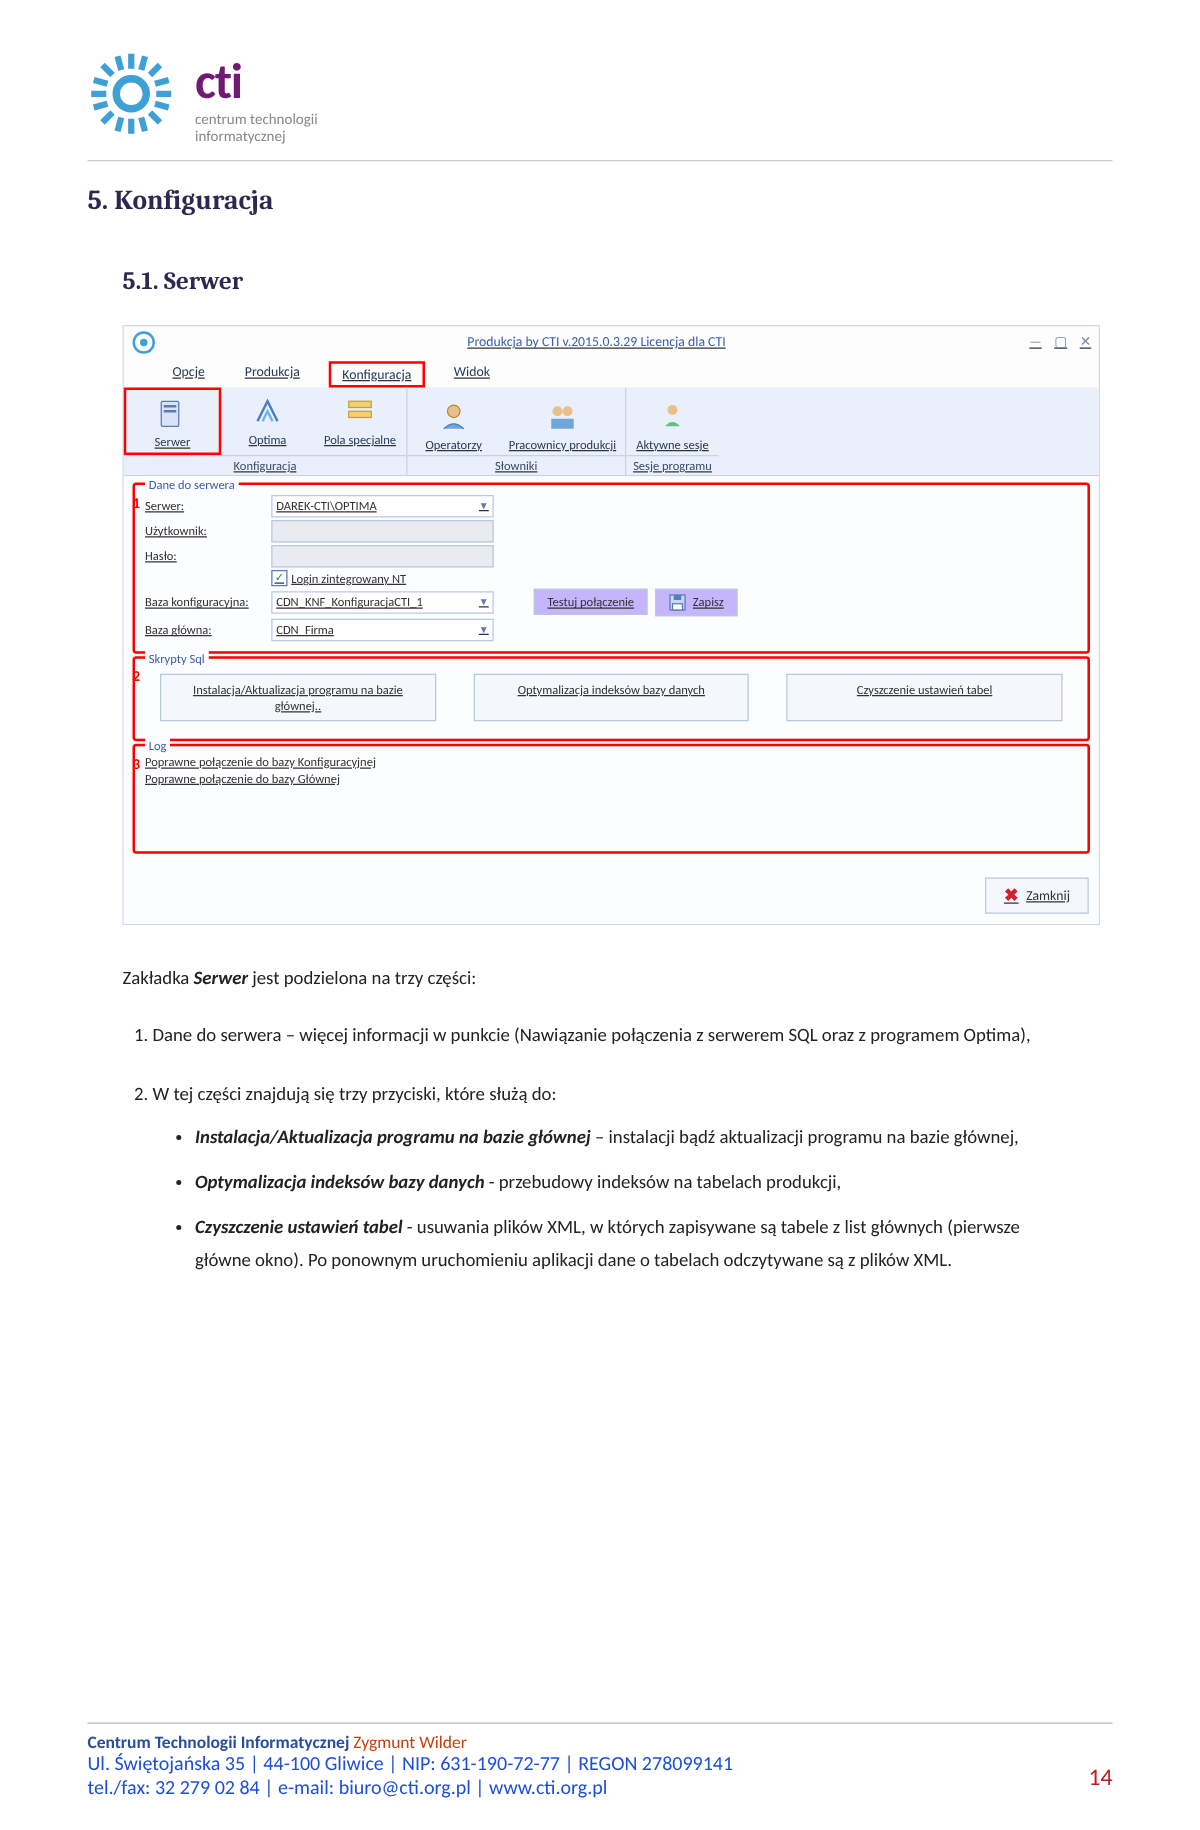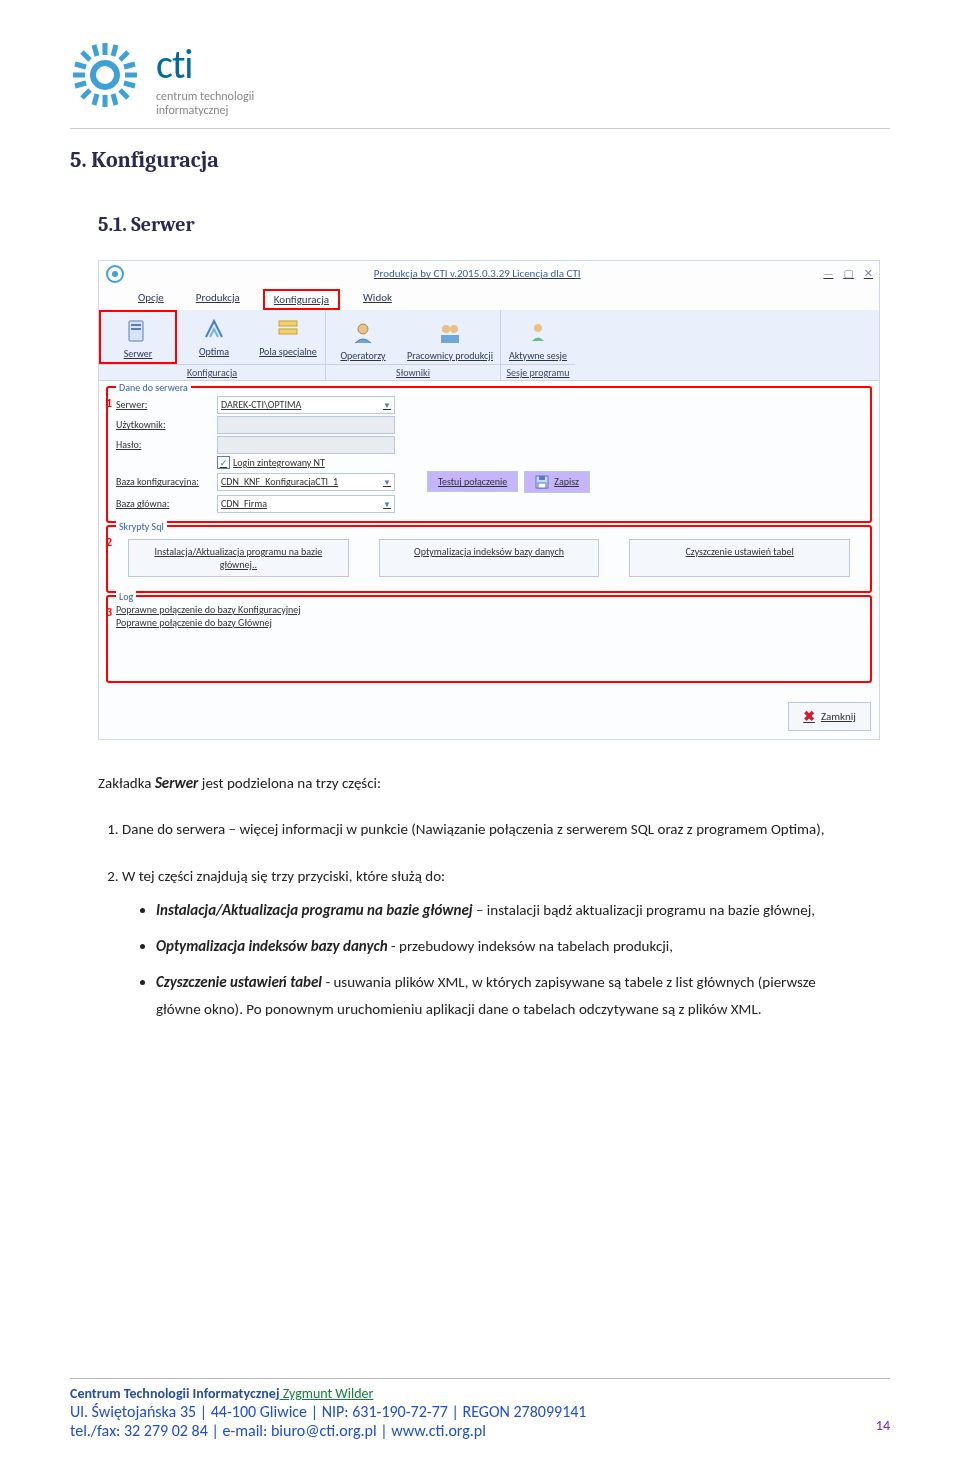--- a/index.html
+++ b/index.html
@@ -1,19 +1,19 @@
 <!DOCTYPE html>
 <html><head>
 <meta charset="utf-8">
 <style>
 body { margin:0; font-family:Calibri, Arial, sans-serif; background:#fff; color:#222; width:960px; }
 .page { padding:40px 70px 40px 70px; position:relative; min-height:1464px; box-sizing:border-box; }
 .logo-row { display:flex; align-items:flex-start; gap:16px; }
 .logo-sun { width:70px; height:70px; }
-.logo-cti { font-size:40px; font-weight:400; letter-spacing:-1px; color:#0369a1; }
+.logo-cti { font-size:40px; font-weight:700; letter-spacing:-1px; color:#701a75; }
 .logo-sub { font-size:12px; color:#888; line-height:1.2; }
 .hr1 { border:0; border-top:1px solid #ccc; margin:10px 0 18px 0; }
 h2 { font-family:Cambria, serif; font-size:22px; color:#2a2a50; margin:0 0 40px 0; }
 h3 { font-family:Cambria, serif; font-size:20px; color:#2a2a50; margin:0 0 24px 0; }
 .screenshot { border:1px solid #cfd8e8; background:#fdfdfe; width:780px; margin:0 0 30px 28px; font-size:10px; color:#333;text-decoration:underline; }
 .ss-titlebar { display:flex; align-items:center; padding:3px 6px; }
 .ss-title-icon { width:20px; height:20px; margin-right:6px; }
 .ss-title { flex:1; text-align:center; color:#3a5fa8; font-size:11px; }
 .ss-winbtns { display:flex; gap:10px; color:#7a8aa8; font-size:11px; }
 .ss-menubar { padding:2px 30px 0 30px; display:flex; gap:14px; font-size:11px; color:#2a3a5a; }
@@ -48,23 +48,23 @@
 .close-btn { background:#f4f7fc; border:1px solid #b8c7e2; padding:5px 14px; display:flex; align-items:center; gap:6px; font-size:11px; }
 .close-x { color:#c23; font-weight:bold; font-size:14px; }
 .body-text { font-size:15px; line-height:1.85; margin:18px 28px 0 28px; }
 ol.body-text { padding-left:24px; }
 ol.body-text > li { margin-bottom:20px; }
 ul.inner { list-style:disc; padding-left:34px; margin:6px 0 0 0; }
 ul.inner li { margin-bottom:8px; }
 .footer { position:absolute; bottom:24px; left:70px; right:70px; }
 .footer-hr { border:0; border-top:1px solid #bbb; margin:0 0 6px 0; }
 .footer-name { color:#2a4f9a; font-weight:600; font-size:14px; }
-.footer-name .light { color:#15803d; font-weight:400;text-decoration:underline; }
+.footer-name .light { color:#c2410c; font-weight:400; }
 .footer-line { font-size:16px; color:#1d4ed8; }
-.pagenum { position:absolute; right:0; bottom:6px; font-size:14px; color:#6d28d9; }
+.pagenum { position:absolute; right:0; bottom:6px; font-size:19px; color:#b91c1c; }
 </style>
 </head>
 <body>
 
 <div class="page">
 
   <div class="logo-row">
     <svg class="logo-sun" viewBox="0 0 70 70">
       <circle cx="35" cy="35" r="12" fill="none" stroke="#3fa0d6" stroke-width="6"></circle>
       <g stroke="#3fa0d6" stroke-width="5">

